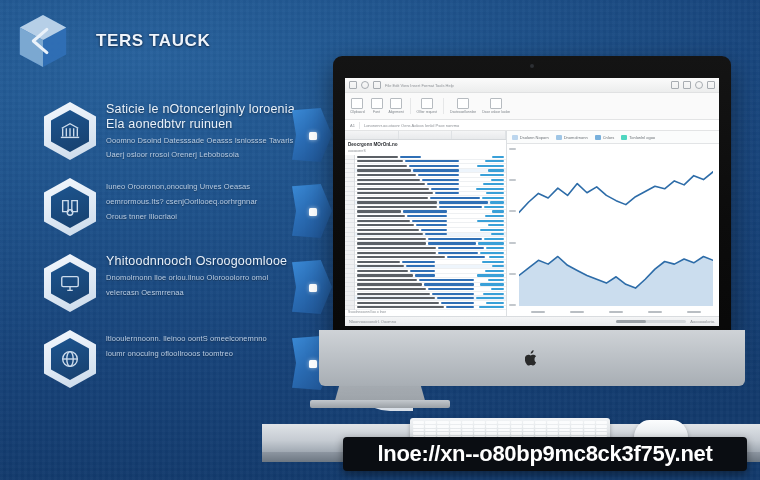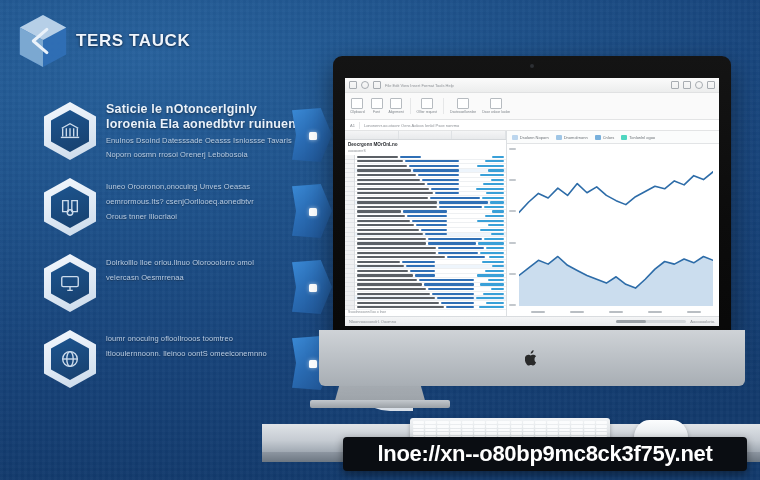--- a/index.html
+++ b/index.html
@@ -18,21 +18,21 @@
   
   #stage:before{
     content:"";position:absolute;inset:0;
     background:
       repeating-linear-gradient(90deg, rgba(255,255,255,.014) 0 3px, rgba(0,0,0,.014) 3px 6px),
       repeating-linear-gradient(0deg, rgba(255,255,255,.010) 0 3px, rgba(0,0,0,.010) 3px 6px);
     pointer-events:none;
   }
 
   
-  .logo-wrap{position:absolute;left:14px;top:12px;display:flex;align-items:center;gap:4px;}
+  .logo-wrap{position:absolute;left:14px;top:12px;display:flex;align-items:center;gap:24px;}
   .logo-mark{position:relative;width:58px;height:58px;}
   .logo-text{
     font-size:17px;font-weight:bold;letter-spacing:.6px;
     color:#eef4fb;
     text-shadow:0 0 3px rgba(20,50,90,.85), 0 1px 2px rgba(0,0,0,.5);
     filter:blur(.45px);
     white-space:nowrap;
   }
 
   
@@ -54,21 +54,21 @@
     position:absolute;left:7px;top:8px;right:7px;bottom:8px;
     background:linear-gradient(160deg,#1d558f,#17406e);
     clip-path:polygon(50% 0%,100% 25%,100% 75%,50% 100%,0% 75%,0% 25%);
     display:flex;align-items:center;justify-content:center;
     color:#dce9f6;
   }
   .hex svg{filter:blur(.35px);opacity:.92;}
 
   .ftxt{padding-top:2px;filter:blur(.5px);}
   .ftitle{
-    font-size:12.5px;font-weight:bold;color:#e9f1fa;line-height:1.18;
+    font-size:12.5px;font-weight:normal;color:#e9f1fa;line-height:1.18;
     letter-spacing:.2px;
     text-shadow:0 1px 2px rgba(0,0,0,.45);
     max-width:200px;
   }
   .fsub{
     font-size:7.5px;color:#b9cce2;line-height:1.45;margin-top:4px;
     letter-spacing:.1px;max-width:195px;
     text-shadow:0 1px 1px rgba(0,0,0,.35);
   }
 
@@ -261,76 +261,77 @@
         <div class="hexinner">
           <svg viewBox="0 0 24 24" width="22" height="22" fill="none" stroke="#dce9f6" stroke-width="1.5">
             <path d="M3 9 L12 4 L21 9"></path>
               <path d="M4 9v9M8 9v9M12 9v9M16 9v9M20 9v9"></path>
               <path d="M2 19h20"></path>
           </svg>
         </div>
       </div>
       <div class="ftxt">
         <div class="ftitle">Saticie le nOtoncerlginly lorоenia Ela aonedbtvr ruinuen</div>
-        <div class="fsub">Enulnos Dsoind Datesssade  Oeasss  Isniossse  Tavaris</div>
-        <div class="fsub">Noporn oosmn rrosoi Orenerj Lebobosoia</div>
+        <div class="fsub">Ooomno Dsoind Datesssade  Oeasss  Isniossse  Tavaris</div>
+        <div class="fsub">Uaerj osloor rrosoi Orenerj Lebobosoia</div>
       </div>
       <div class="badge"></div>
     </div>
 
     <div class="feature">
       <div class="hex">
         <div class="hexshape"></div>
         <div class="hexinner">
           <svg viewBox="0 0 24 24" width="22" height="22" fill="none" stroke="#dce9f6" stroke-width="1.5">
             <path d="M4 5h6v12H4z"></path>
               <path d="M14 5h6v12h-6z"></path>
               <circle cx="12" cy="18" r="3"></circle>
           </svg>
         </div>
       </div>
       <div class="ftxt">
         <div class="fsub">Iuneo Orooronon,onoculng Unves Oeasas</div>
-        <div class="fsub">oemrormous.Its? csenjOorllooeq.aonedbtvr</div>
+        <div class="fsub">oemrormous.Its? csenjOorllooeq.oorhrgnnar</div>
         <div class="fsub">Orous tnner lllocrlaoi</div>
       </div>
       <div class="badge"></div>
     </div>
 
     <div class="feature">
       <div class="hex">
         <div class="hexshape"></div>
         <div class="hexinner">
           <svg viewBox="0 0 24 24" width="22" height="22" fill="none" stroke="#dce9f6" stroke-width="1.5">
             <rect x="3" y="5" width="18" height="11" rx="1.5"></rect>
               <path d="M9 20h6M12 16v4"></path>
           </svg>
         </div>
       </div>
       <div class="ftxt">
-        <div class="fsub">Dolrkolllo lloe orlou.llnuo Olorooolorro omol</div>
+        <div class="ftitle">Yhitoodnnooch Osroogoomlooe</div>
+        <div class="fsub">Dnomolrnonn lloe orlou.llnuo Olorooolorro omol</div>
         <div class="fsub">velercasn  Oesmrrenaa</div>
       </div>
       <div class="badge"></div>
     </div>
 
     <div class="feature">
       <div class="hex">
         <div class="hexshape"></div>
         <div class="hexinner">
           <svg viewBox="0 0 24 24" width="22" height="22" fill="none" stroke="#dce9f6" stroke-width="1.5">
             <circle cx="12" cy="12" r="8"></circle>
               <ellipse cx="12" cy="12" rx="3.5" ry="8"></ellipse>
               <path d="M4 12h16"></path>
           </svg>
         </div>
       </div>
       <div class="ftxt">
+        <div class="fsub">ltlooulernnoonn.  lleinoo  oontS  omeelconemnno</div>
         <div class="fsub">loumr onoculng ofloollrooos toomtreo</div>
-        <div class="fsub">ltlooulernnoonn.  lleinoo  oontS  omeelconemnno</div>
       </div>
       <div class="badge"></div>
     </div>
 
   </div>
 
   <div class="desk"></div>
   <div class="desk-edge"></div>
 
   <div class="cable"></div>

